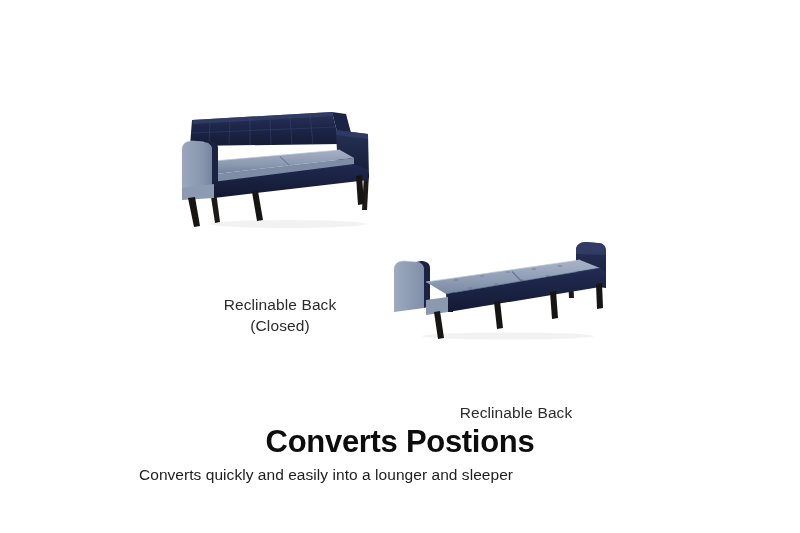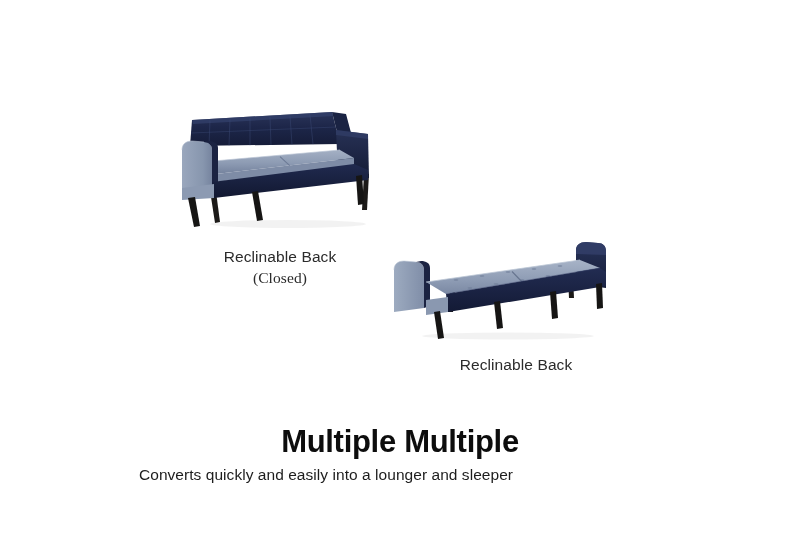--- a/index.html
+++ b/index.html
@@ -30,24 +30,25 @@
 
   
   .caption {
     position: absolute;
     text-align: center;
     color: #2b2b2b;
     font-size: 15.5px;
     line-height: 21px;
     letter-spacing: 0.1px;
     white-space: nowrap;
+    margin-top: 48px;
   }
   #caption-closed { left: 0; top: 246px; width: 560px; }
   #caption-opened { left: 236px; top: 354px; width: 560px; }
-  .caption .line2 { display: block; font-family: Liberation Serif, serif; }
+  .caption .line2 { display: block; }
 
   
   #headline {
     position: absolute;
     left: 0; top: 424px; width: 800px;
     text-align: center;
     font-size: 31px;
     font-weight: bold;
     color: #0d0d0d;
     letter-spacing: -0.3px;
@@ -233,16 +234,16 @@
         <polygon points="160,54 166,53 168,80 162,81"></polygon>
         <polygon points="206,46 212,45 213,70 207,71"></polygon>
       </g>
     </svg>
   </div>
 
   <div class="caption" id="caption-opened">
     <span>Reclinable Back</span>
   </div>
 
-  <div id="headline">Multiple Multiple</div>
+  <div id="headline">Converts Postions</div>
   <div id="subtitle">Converts quickly and easily into a lounger and sleeper</div>
 
 </div>
 
 </body></html>

